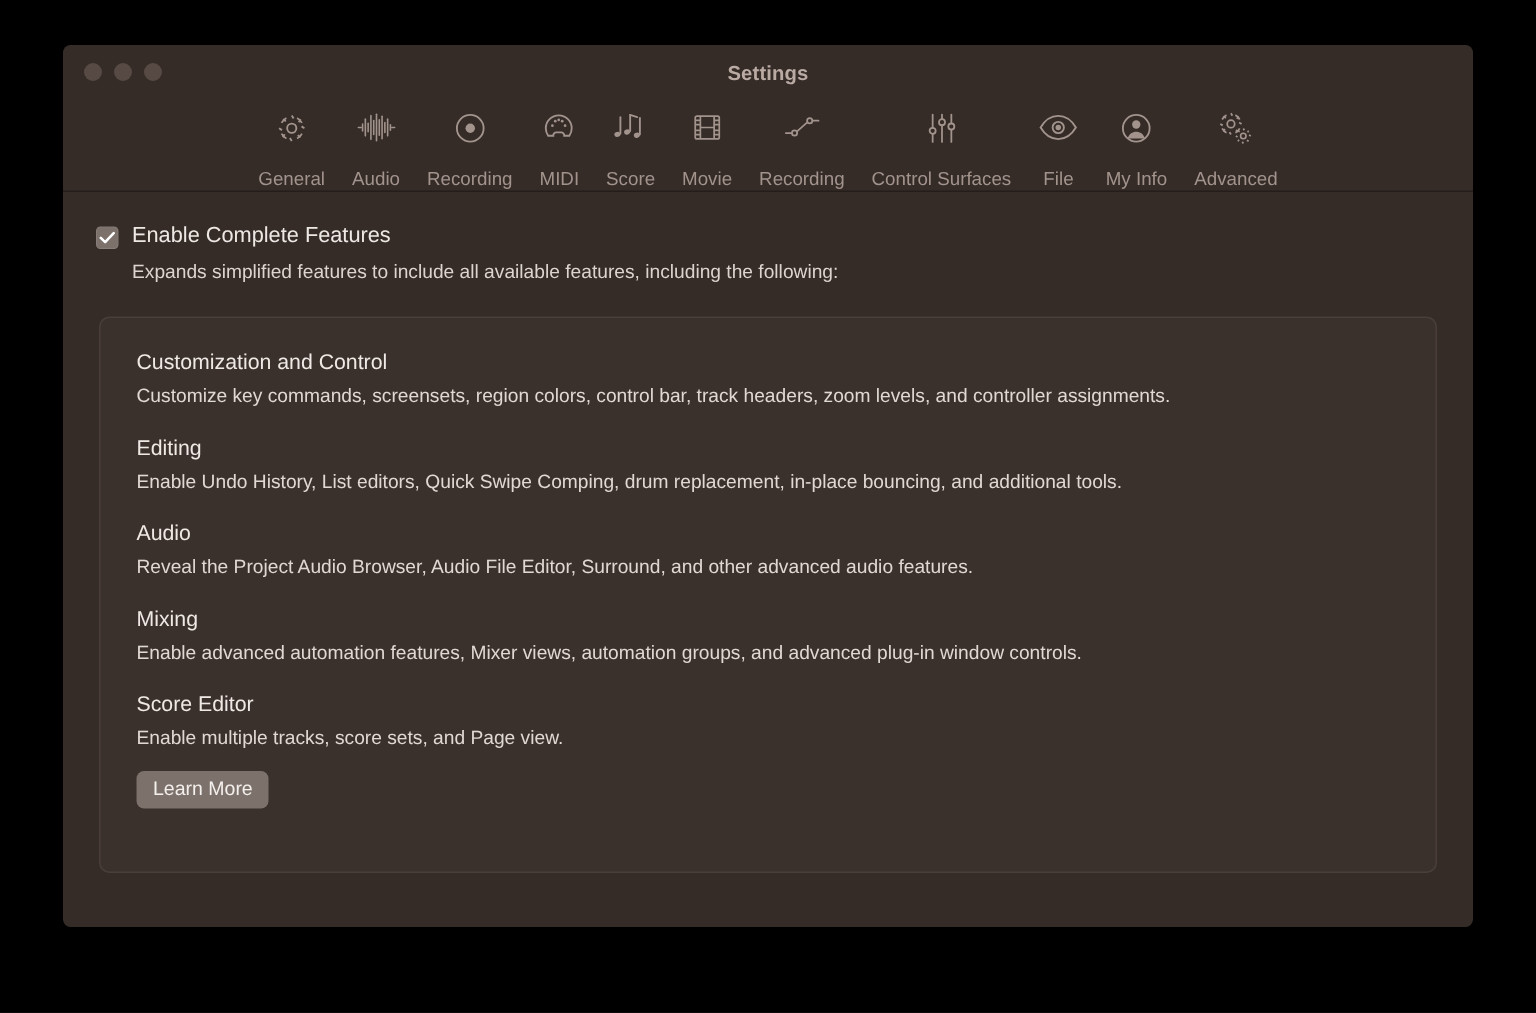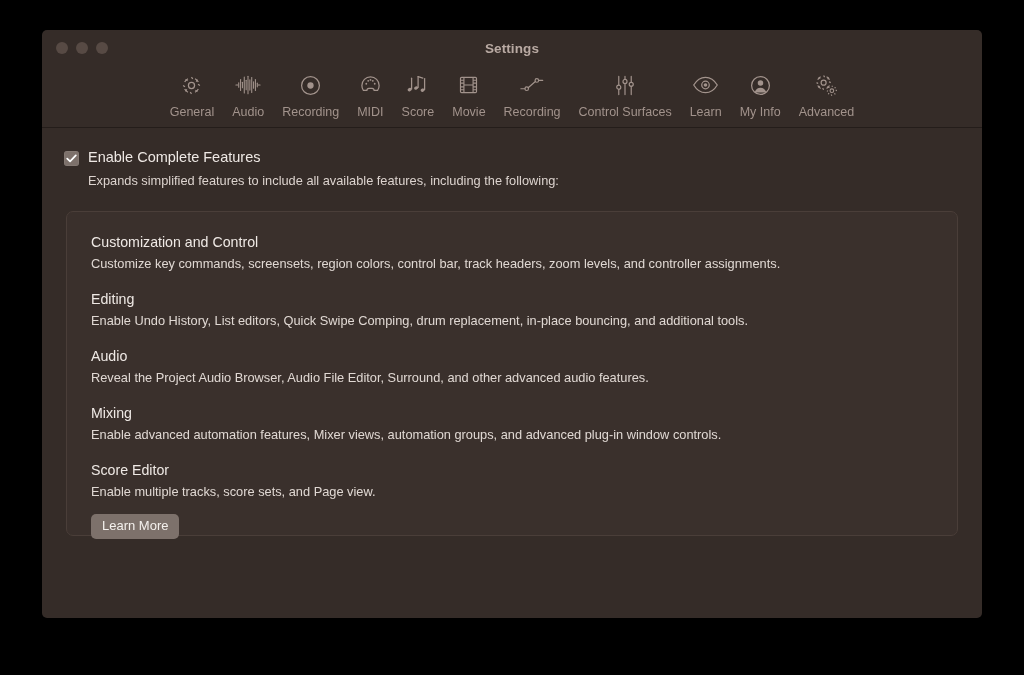--- a/index.html
+++ b/index.html
@@ -80,21 +80,21 @@
     cursor: default;
   }
   .tb-icon {
     height: 26px;
     display: flex;
     align-items: center;
     justify-content: center;
   }
   .tb-icon svg { display: block; }
   .tb-label {
-    margin-top: 7px;
+    margin-top: 14px;
     font-size: 12.5px;
     color: #a2938c;
     white-space: nowrap;
     line-height: 15px;
   }
 
   
   #content {
     flex: 1 1 auto;
     position: relative;
@@ -136,21 +136,21 @@
 
   #feature-panel {
     margin-top: 22px;
     margin-left: 2px;
     margin-right: 2px;
     background: #3a302c;
     border: 1px solid #4a3e39;
     border-radius: 7px;
     padding: 20px 24px 22px 24px;
     box-sizing: border-box;
-    height: 325px;
+    height: 371px;
   }
   .feat {
     margin-bottom: 17px;
   }
   .feat:last-of-type { margin-bottom: 0; }
   .feat-title {
     font-size: 14.2px;
     color: #efe9e5;
     line-height: 20px;
     margin-bottom: 3px;
@@ -303,21 +303,21 @@
     </div>
 
     <div class="tb-item">
       <span class="tb-icon">
         <svg width="27" height="20" viewBox="0 0 28 20" fill="none" stroke="#a2938c" stroke-width="1.3">
           <path d="M1.8 10 C5.6 3.6 10 2 14 2 C18 2 22.4 3.6 26.2 10 C22.4 16.4 18 18 14 18 C10 18 5.6 16.4 1.8 10 Z"></path>
           <circle cx="14" cy="10" r="3.9"></circle>
           <circle cx="14" cy="10" r="1.9" fill="#a2938c" stroke="none"></circle>
         </svg>
       </span>
-      <span class="tb-label">Learn</span>
+      <span class="tb-label">File</span>
     </div>
 
     <div class="tb-item">
       <span class="tb-icon">
         <svg width="23" height="23" viewBox="0 0 24 24" fill="none" stroke="#a2938c" stroke-width="1.3">
           <circle cx="12" cy="12" r="9.3"></circle>
           <circle cx="12" cy="9.4" r="2.9" fill="#a2938c" stroke="none"></circle>
           <path d="M5.9 19.2 C7.1 15.8 9.3 14.4 12 14.4 C14.7 14.4 16.9 15.8 18.1 19.2" fill="#a2938c" stroke="none"></path>
         </svg>
       </span>

